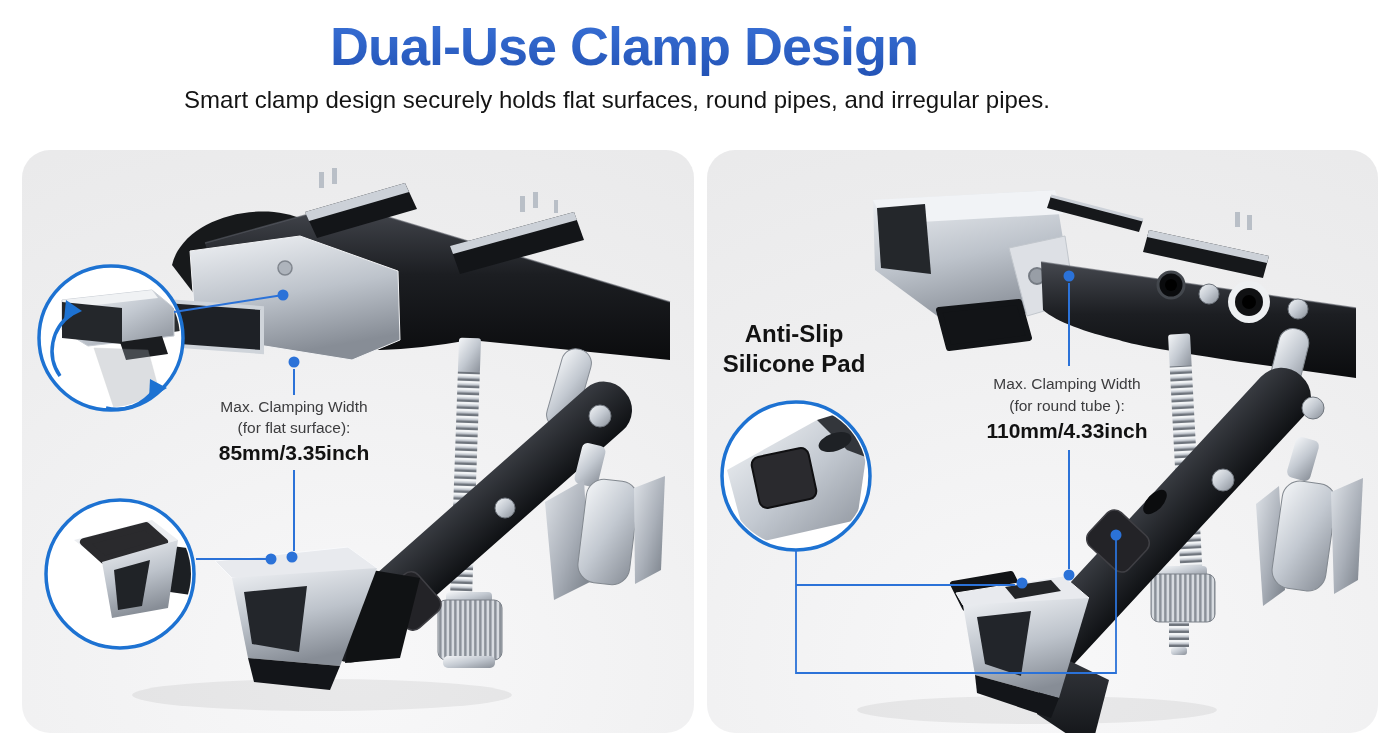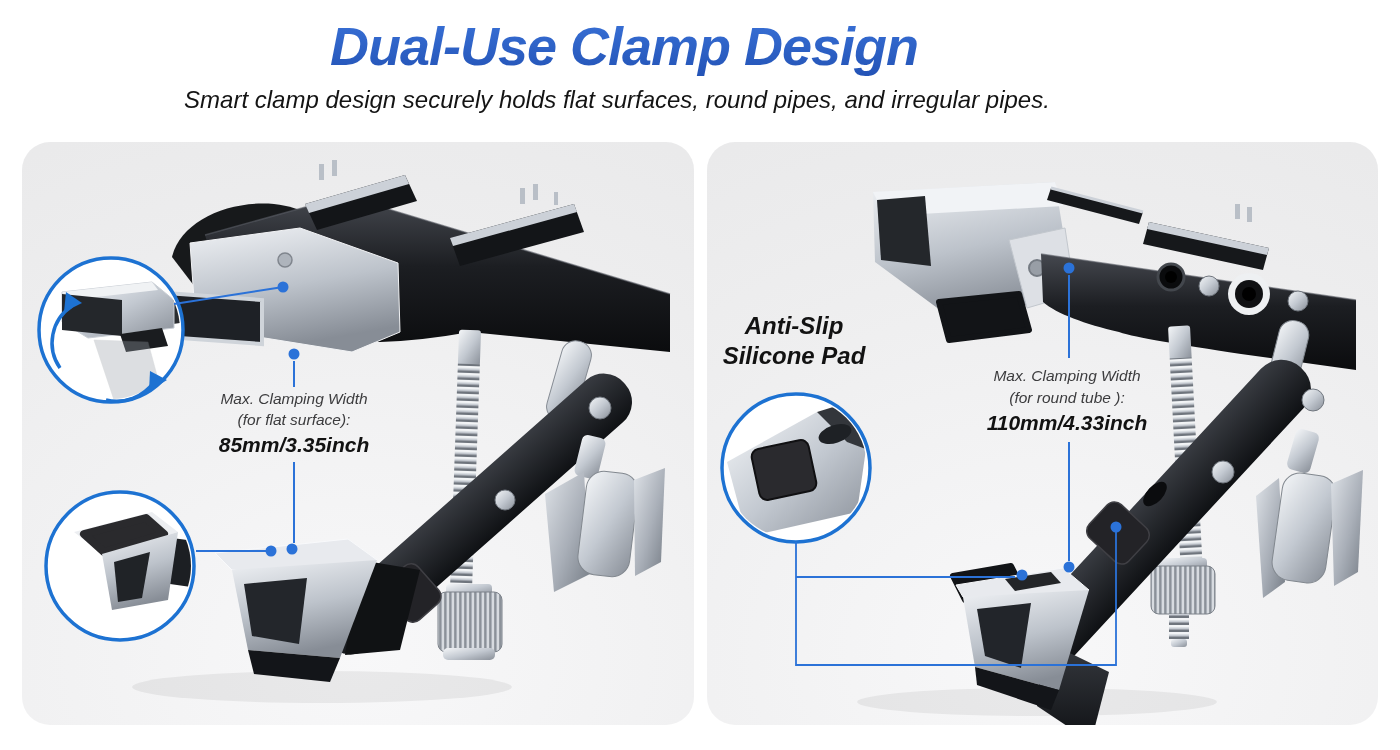--- a/index.html
+++ b/index.html
@@ -1,37 +1,38 @@
 <!DOCTYPE html>
 <html><head>
 <meta charset="utf-8">
 <style>
   html,body{margin:0;padding:0;}
   body{
     width:1400px;height:750px;background:#ffffff;overflow:hidden;
     font-family:"Liberation Sans", sans-serif;
   }
-  .page{width:1248px;height:750px;position:relative;font-style:italic;}
+  .page{width:1248px;height:750px;position:relative;}
   header{ text-align:center; padding-top:16px; }
   h1{
     margin:0; font-size:54px; line-height:60px; font-weight:bold; letter-spacing:-1px;
     color:#2a5dc4;
     background:linear-gradient(180deg,#3a72d8 0%,#2353b6 100%);
     -webkit-background-clip:text; background-clip:text; -webkit-text-fill-color:transparent;
   }
   .subtitle{
     margin:10px 14px 0 0; font-size:24px; color:#141414;
   }
   .panels{
     position:absolute; top:142px; left:22px; width:1356px; height:583px;
     display:flex; gap:13px;
   }
   .panel{
     width:672px; height:583px; border-radius:28px; position:relative; overflow:hidden;
     background:radial-gradient(130% 120% at 50% 88%, #f8f8f9 0%, #eeeeef 55%, #e7e7e8 100%);
+    margin-top:8px;
   }
   .panel svg{display:block;width:672px;height:583px;}
   text{font-family:"Liberation Sans", sans-serif;}
   .dim-label{font-size:15.5px; fill:#3c3c3e;}
   .dim-value{font-size:21px; font-weight:bold; fill:#121212;}
   .pad-label{font-size:24px; font-weight:bold; fill:#121212;}
 </style>
 </head>
 <body>
 

